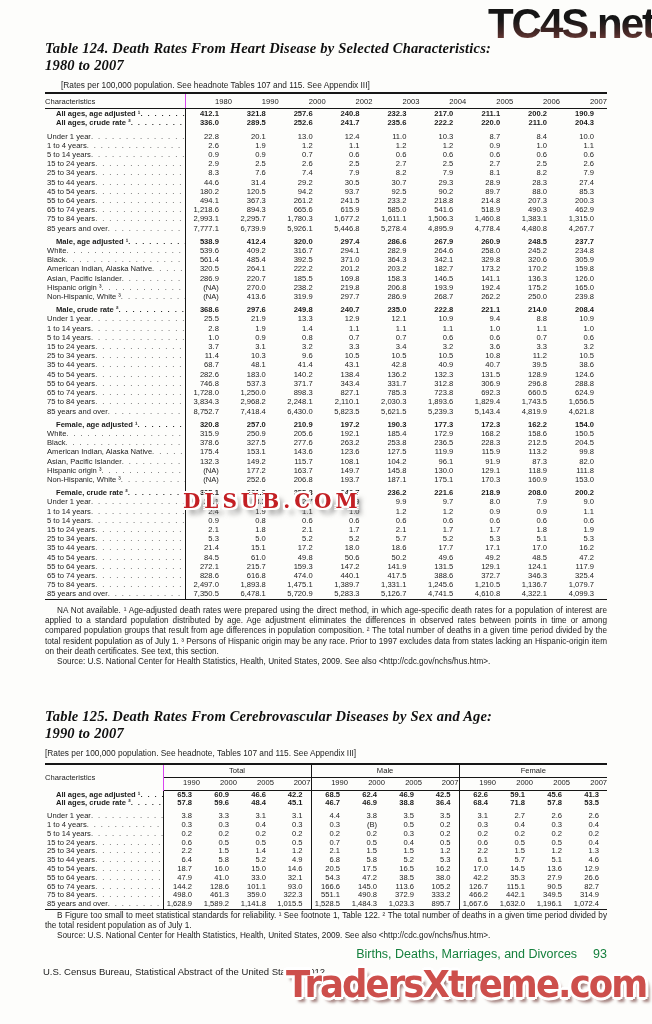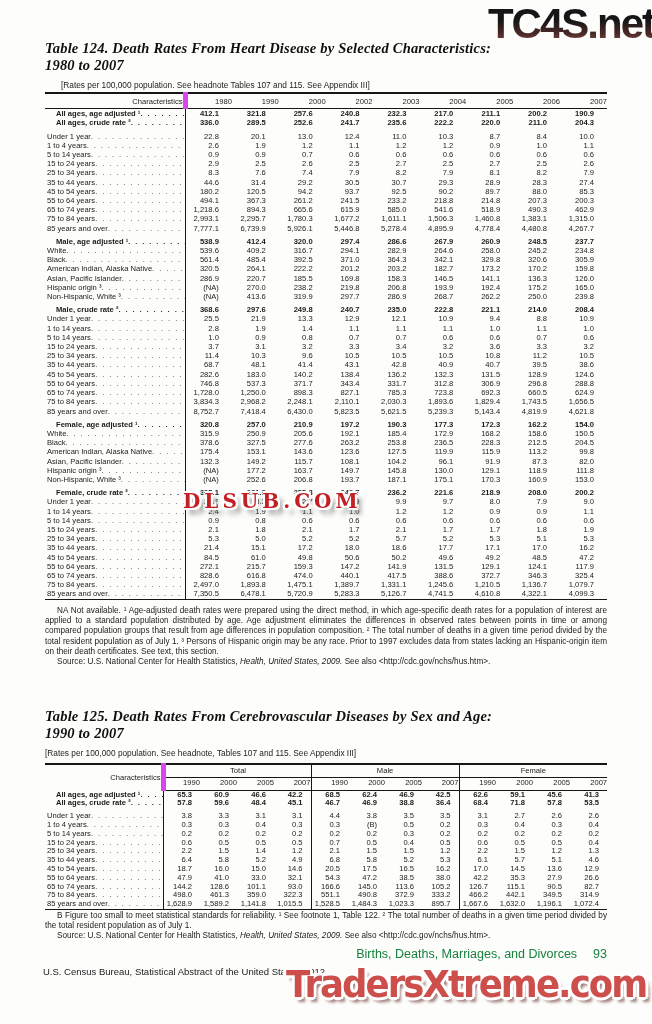--- a/index.html
+++ b/index.html
@@ -16,42 +16,42 @@
   
   table{position:absolute;left:45px;border-collapse:collapse;table-layout:fixed;
         color:#1b1b1b;border-top:2px solid #161616;border-bottom:1.2px solid #161616;}
   #t124{top:92px;width:562px;font-size:7.6px;line-height:9.2px;}
   #t125{top:763px;width:562px;font-size:7.6px;line-height:8.8px;}
   th{font-weight:normal;padding:0;}
   #t124 thead th{border-bottom:1.5px solid #161616;padding:3px 0 2px;}
   #t125 thead .grprow th{padding:2px 0 1px;}
   #t125 thead .grprow th.gname{border-bottom:1px solid #161616;text-align:center;}
   #t125 thead .yrrow th{border-bottom:1.5px solid #161616;padding:1px 0 2px;}
-  th.ch{text-align:right;border-right:5px solid #d946ef;vertical-align:middle;}
+  th.ch{text-align:left;border-right:1px solid #d946ef;vertical-align:middle;}
   th.yr{text-align:right;padding-right:13px;}
   #t125 th.yr{padding-right:8px;}
   td{padding:0;vertical-align:bottom;}
   td.lbl{border-right:1px solid #161616;}
   .lw{display:flex;padding-left:2px;}
   tr.b td{font-weight:bold;}
   tr.b .lw{padding-left:11px;}
   tr.g td{padding-top:4px;}
   td.num{text-align:right;padding-right:13px;}
   #t125 td.num{padding-right:8px;}
   .ge{border-right:1px solid #161616;}
   .dots{flex:1;overflow:hidden;white-space:nowrap;color:#2a2a2a;}
   .dots::after{content:" . . . . . . . . . . . . . . . . . . . . . . . . . . . . . . . . . . . . . .";letter-spacing:1.4px;}
   .lt{white-space:nowrap;}
 
   
   .notes{position:absolute;left:45px;width:562px;font-size:8.2px;line-height:10.2px;
          text-align:justify;color:#1b1b1b;}
   .notes p{margin:0;text-indent:12px;}
   #notes124{top:606px;} #notes125{top:911px;}
-  .it{font-style:italic;}
+  .it{}
 
   
   .rh{position:absolute;right:45px;top:947px;font-size:12.5px;color:#15803d;}
   .rh .pg{margin-left:16px;}
   .imp{position:absolute;left:43px;top:966px;font-size:9.5px;color:#222;}
 
   
   .wm{position:absolute;white-space:nowrap;pointer-events:none;}
   .wm-tc4s{top:0px;right:-2px;font-weight:bold;font-size:42px;letter-spacing:-2px;
     font-family:"Liberation Sans",sans-serif;transform:scaleY(1.0);

